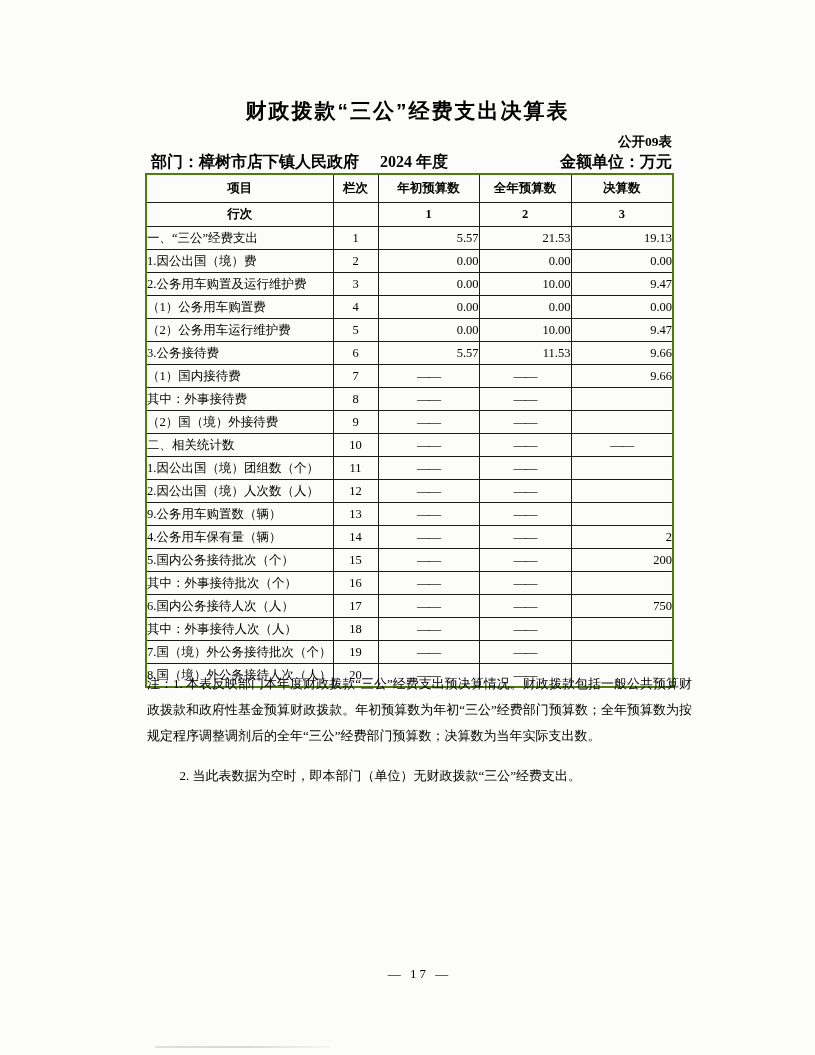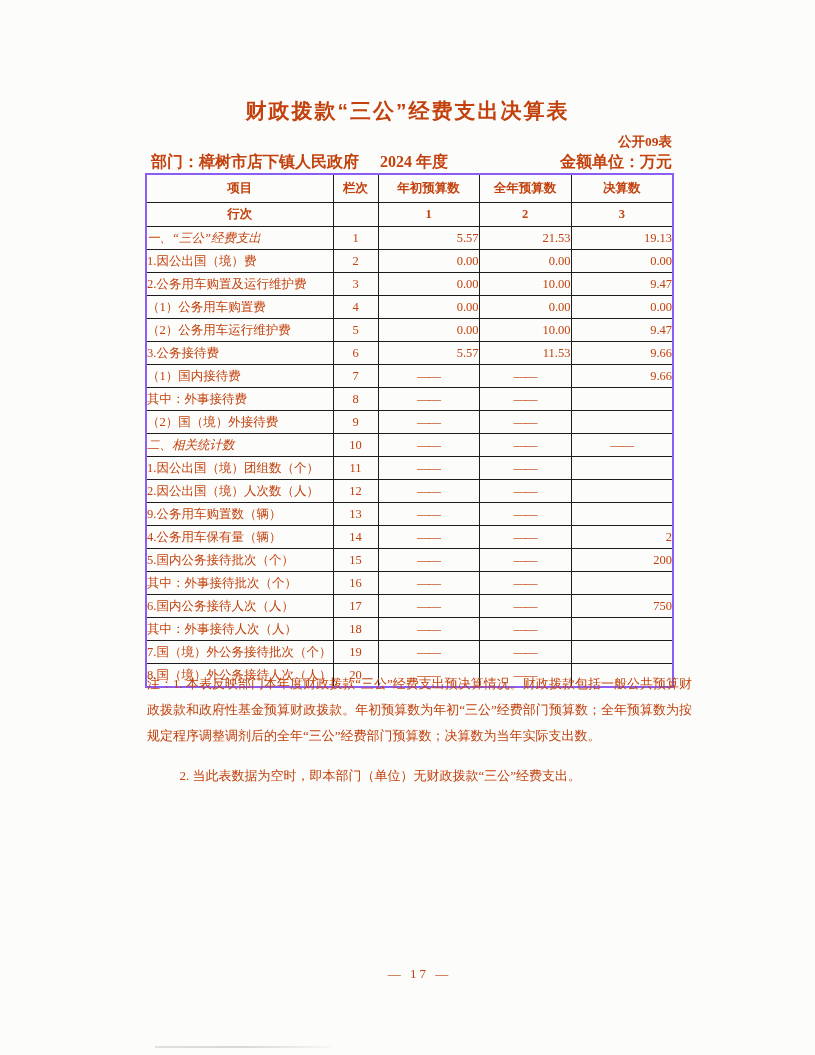--- a/index.html
+++ b/index.html
@@ -2,21 +2,21 @@
 <html><head>
 <meta charset="utf-8">
 <style>
   html, body { margin: 0; padding: 0; background: #e8e8e8; }
   .page {
     position: relative;
     width: 815px;
     height: 1055px;
     margin: 0 auto;
     background: #fcfcfb;
-    color: #c2410c;
+    color: #000000;
     font-family: "Liberation Serif", serif;
     overflow: hidden;
   }
   .title {
     position: absolute;
     top: 97px;
     left: 0;
     width: 100%;
     margin: 0;
     text-align: center;
@@ -56,28 +56,28 @@
     font-size: 12.5px;
   }
   table.fin th, table.fin td {
     border: 1px solid #1c1c1c;
     padding: 0;
     height: 22px;
     line-height: 1.15;
     overflow: hidden;
     white-space: nowrap;
   }
-  table.fin { border: 2px solid #8b5cf6; }
+  table.fin { border: 2px solid #4d7c0f; }
   table.fin thead tr.hdr th { height: 27px; font-weight: bold; text-align: center; }
   table.fin thead tr.sub th { height: 23px; font-weight: bold; text-align: center; }
   td.c-item { text-align: left; }
   td.c-line { text-align: center; }
   td.val { text-align: right; padding-right: 8px; }
   td.val.dash { text-align: center; padding-right: 0; letter-spacing: -1px; }
-  .ind0 { padding-left: 5px; font-style: italic; }
+  .ind0 { padding-left: 5px; }
   .ind1 { padding-left: 13px; margin-left: 24px; }
   .ind2 { padding-left: 23px; }
   .ind3 { padding-left: 48px; }
   .notes {
     position: absolute;
     top: 671px;
     left: 147px;
     width: 545px;
     font-size: 13px;
     line-height: 26px;

